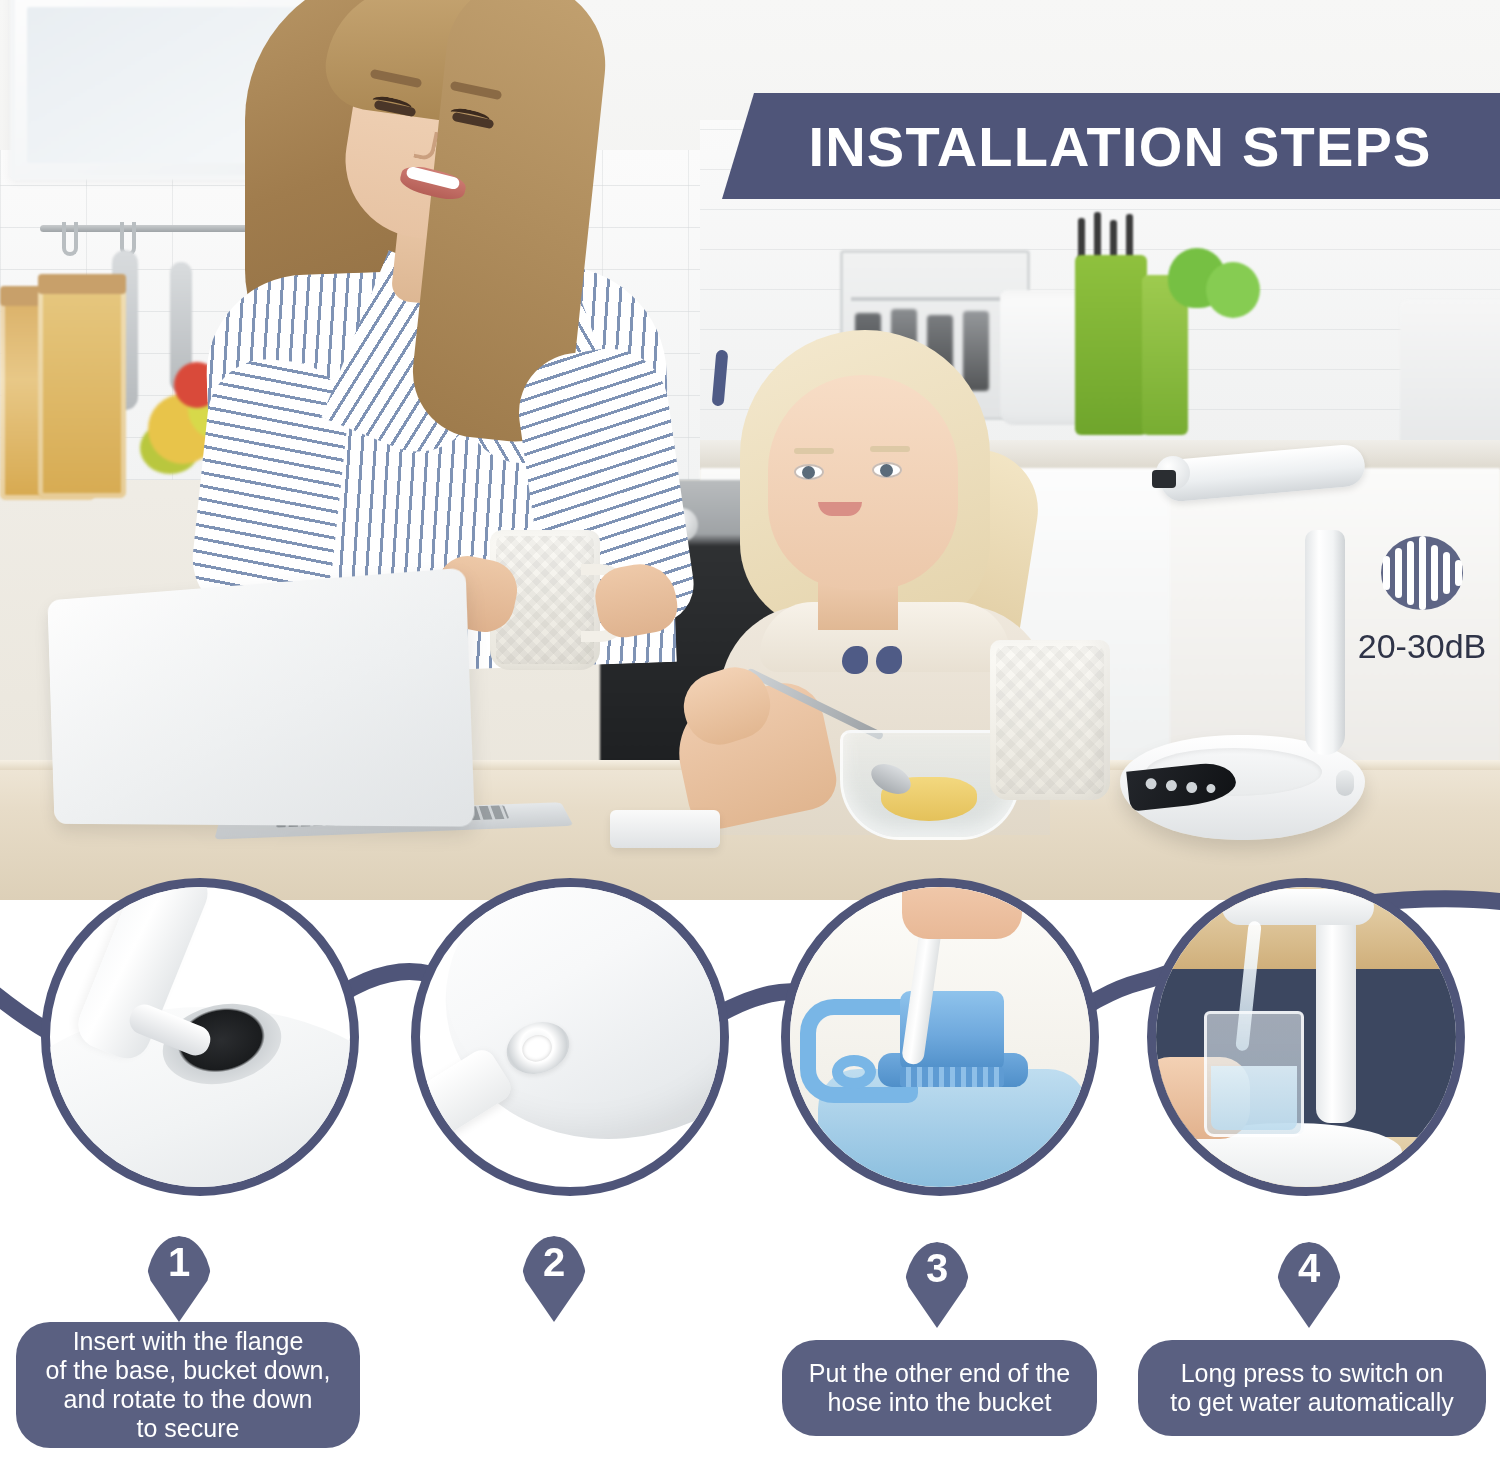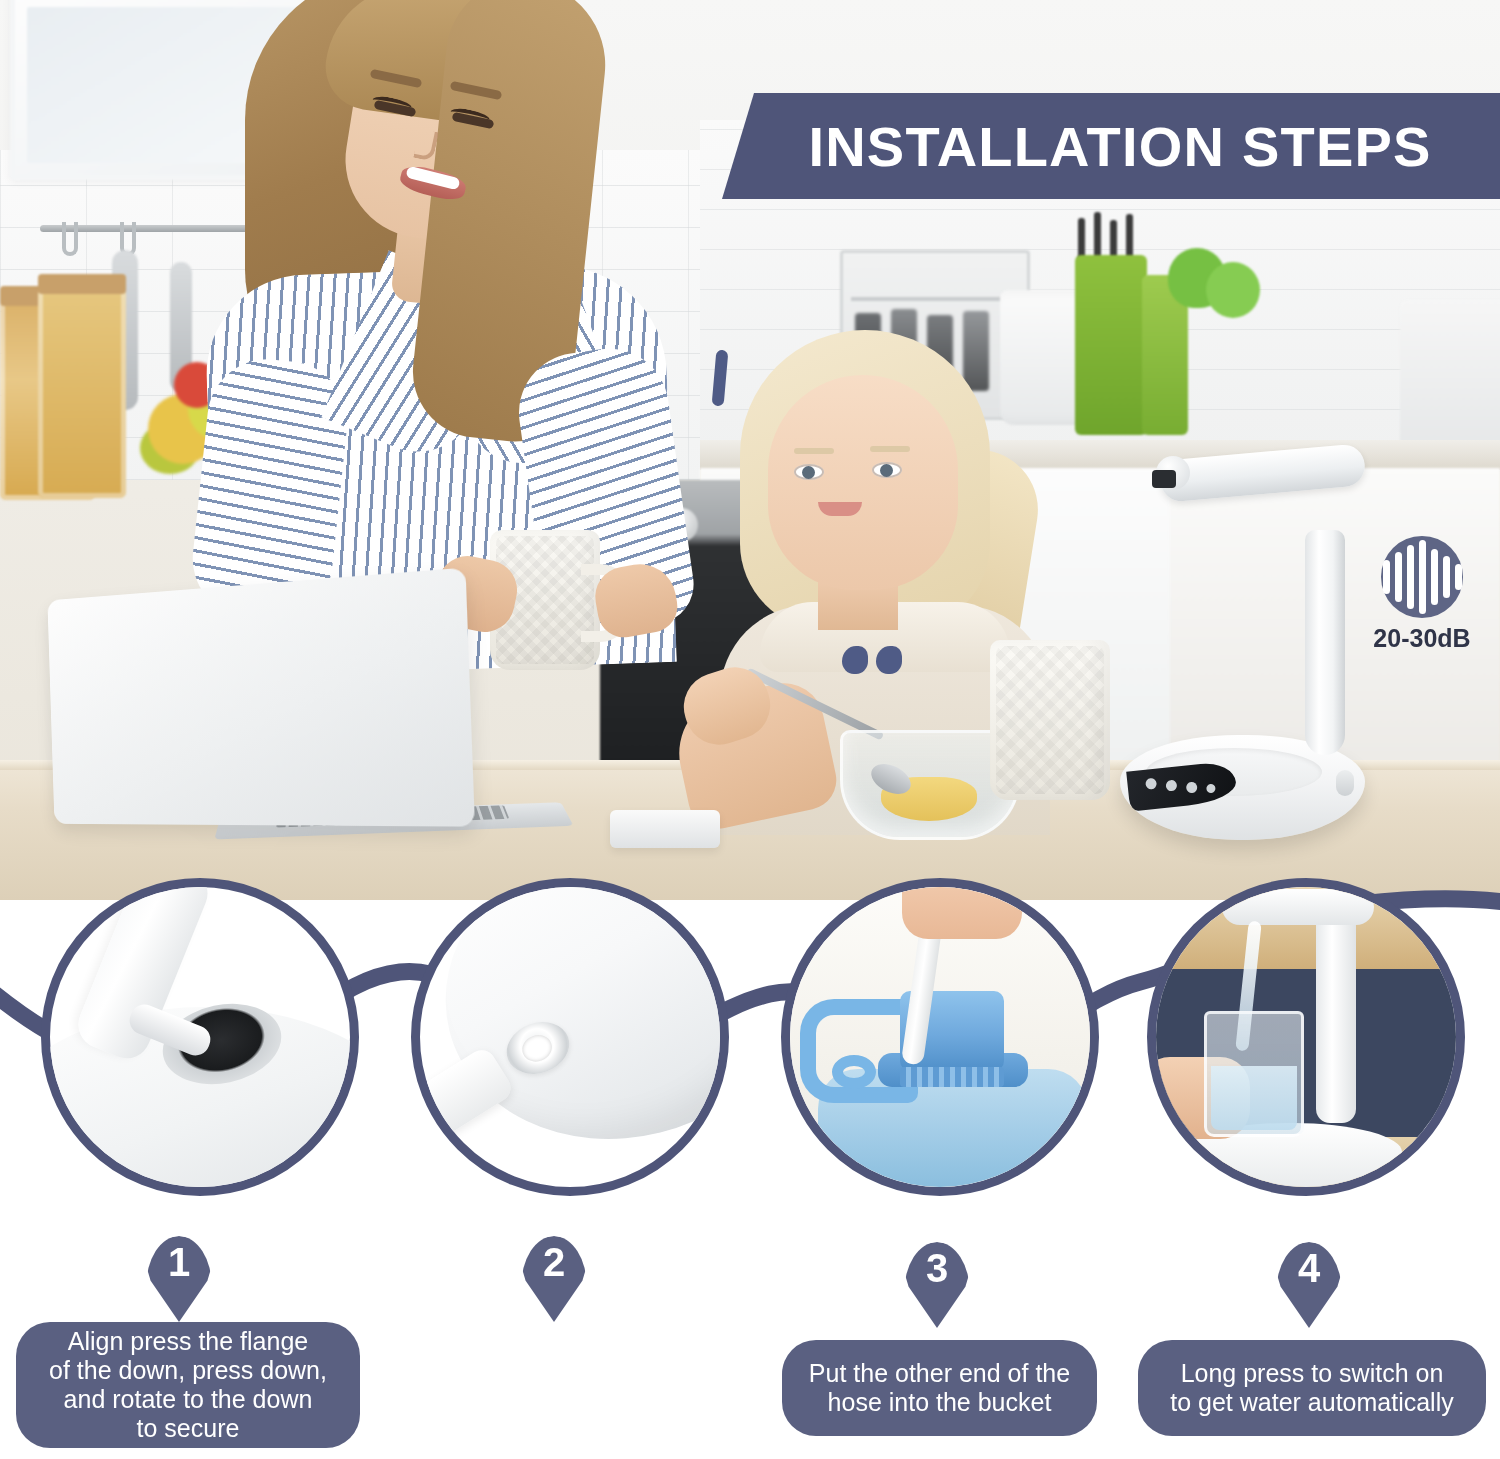--- a/index.html
+++ b/index.html
@@ -245,21 +245,21 @@
     letter-spacing:1.2px; white-space:nowrap;
     padding-left:14px;
   }
 
   
   .db-badge{position:absolute;left:1367px;top:536px;width:110px;height:128px;
         display:flex;flex-direction:column;align-items:center;}
   .db-circle{width:82px;height:82px;border-radius:50%;background:#5e6585;
         display:flex;align-items:center;justify-content:center;gap:5px;}
   .db-circle i{display:block;width:7px;background:#ffffff;border-radius:4px;}
-  .db-label{margin-top:6px;color:#2f3448;font-size:25px;font-weight:bold;white-space:nowrap;}
+  .db-label{margin-top:17px;color:#2f3448;font-size:34px;font-weight:normal;white-space:nowrap;}
 
   
   .steps-wrap{position:absolute;left:0;top:860px;width:1500px;height:599px;}
   .connector{position:absolute;left:0;top:0;width:1500px;height:360px;}
 
   .circ{position:absolute;width:318px;height:318px;border-radius:50%;
         border:9px solid #4f5579;overflow:hidden;background:#ffffff;}
   .circ-inner{position:absolute;inset:0;}
 
   
@@ -568,22 +568,22 @@
       <div class="pin-shape"></div>
       <div class="pin-num">3</div>
     </div>
     <div class="pin" style="left:1276px;top:382px;">
       <div class="pin-shape"></div>
       <div class="pin-num">4</div>
     </div>
 
     <div class="cap" style="left:16px;top:462px;width:344px;height:126px;">
       <span>
-        <b style="font-weight:normal">Align press the flange</b><br>
-        <b style="font-weight:normal">of the down, press down,</b><br>
+        <b style="font-weight:normal">Insert with the flange</b><br>
+        <b style="font-weight:normal">of the base, bucket down,</b><br>
         <b style="font-weight:normal">and rotate to the down</b><br>
         <b style="font-weight:normal">to secure</b>
       </span>
     </div>
 
 
     <div class="cap" style="left:782px;top:480px;width:315px;height:96px;">
       <span>
         <b style="font-weight:normal">Put the other end of the</b><br>
         <b style="font-weight:normal">hose into the bucket</b>

